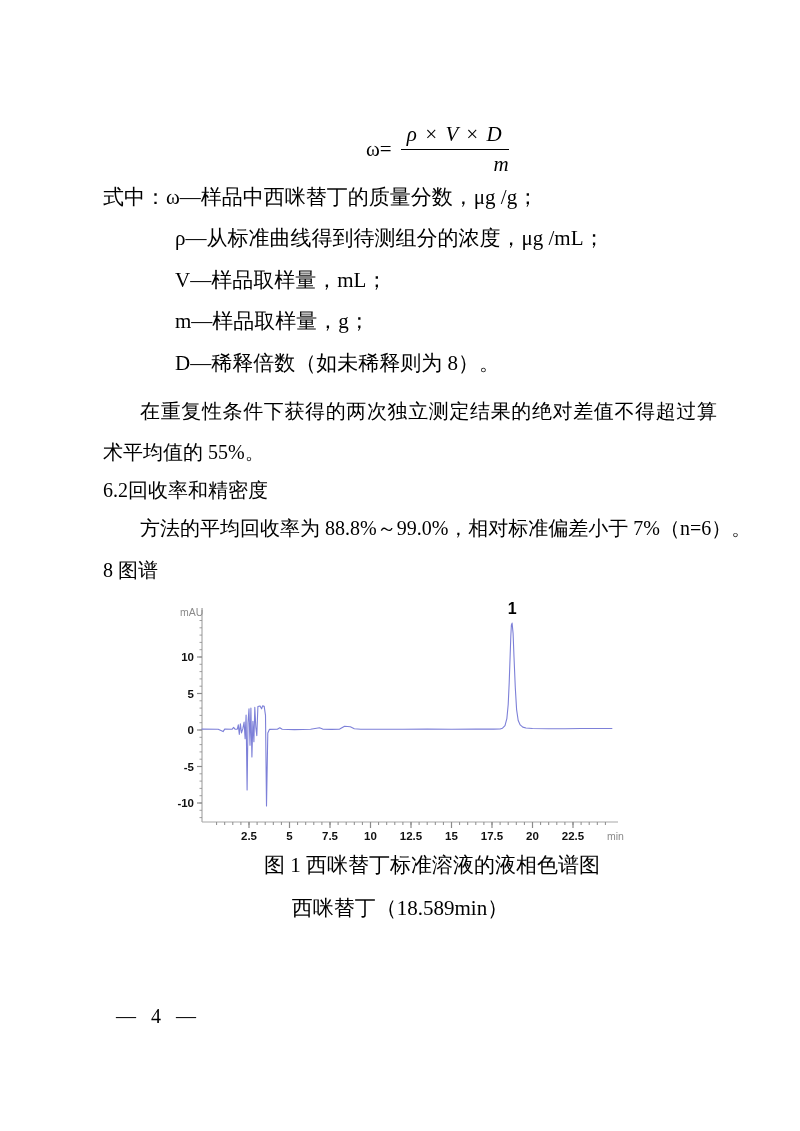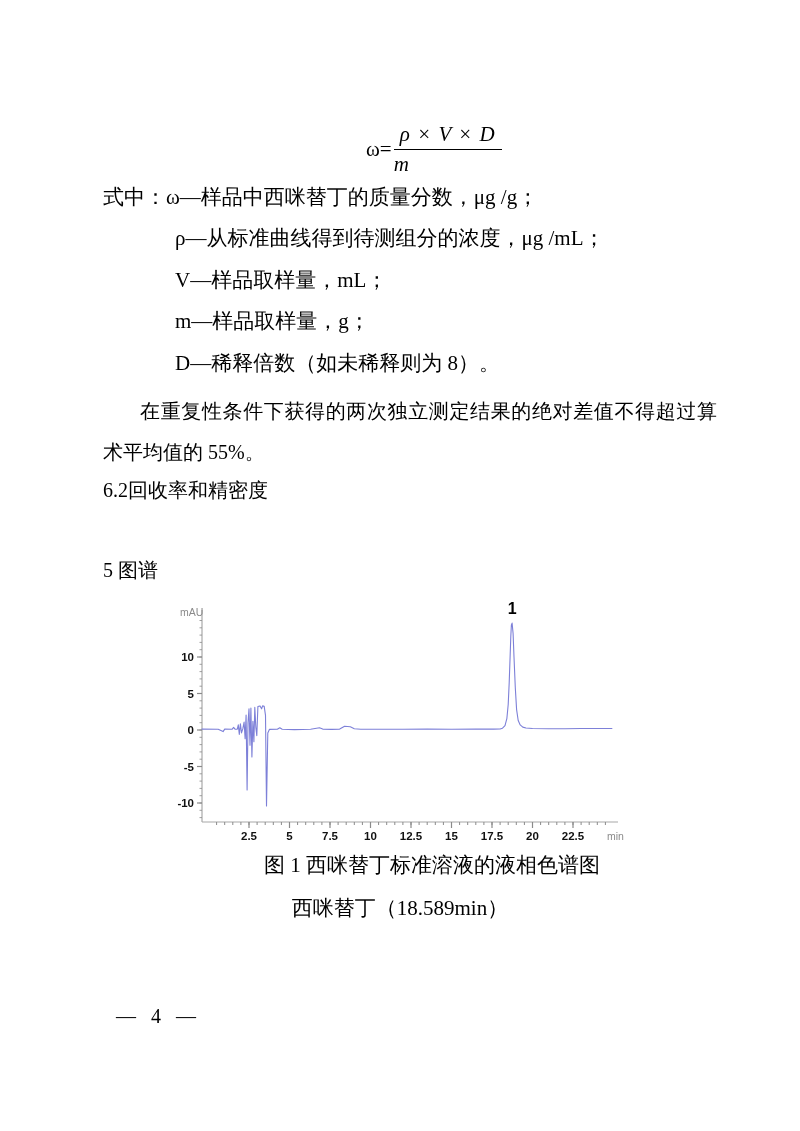--- a/index.html
+++ b/index.html
@@ -11,21 +11,21 @@
     color:#000;
     overflow:hidden;
   }
   
   .formula{
     position:absolute;left:366px;top:122px;
     display:flex;align-items:center;
     font-size:21px;
   }
   .formula .lhs{font-style:normal;}
-  .frac{display:inline-block;text-align:left;margin-left:2px;}
+  .frac{display:inline-block;text-align:right;margin-left:9px;}
   .frac .num{display:block;padding:0 6px 2px 6px;font-style:italic;letter-spacing:1px;}
   .frac .den{display:block;border-top:1.6px solid #000;padding-top:2px;font-style:italic;}
   
   .defs{position:absolute;left:103px;top:183px;font-size:21px;}
   .def-line{height:41.4px;line-height:28px;white-space:nowrap;}
   .def-line.indent{padding-left:72px;}
   
   .para-repeat{
     position:absolute;left:103px;top:391px;width:614px;
     font-size:20px;line-height:41.4px;text-indent:37px;text-align:justify;
@@ -60,22 +60,23 @@
     <div class="def-line indent">ρ—从标准曲线得到待测组分的浓度，μg /mL；</div>
     <div class="def-line indent">V—样品取样量，mL；</div>
     <div class="def-line indent">m—样品取样量，g；</div>
     <div class="def-line indent">D—稀释倍数（如未稀释则为 8）。</div>
   </div>
 
   <div class="para-repeat">在重复性条件下获得的两次独立测定结果的绝对差值不得超过算术平均值的 55%。</div>
 
   <div class="h62">6.2回收率和精密度</div>
 
+  <div class="para-recovery">方法的平均回收率为 88.8%～99.0%，相对标准偏差小于 7%（n=6）。</div>
 
-  <div class="h7">5 图谱</div>
+  <div class="h7">8 图谱</div>
 
   <div class="chart-wrap">
     <svg id="chrom-svg" width="460" height="254" viewBox="0 0 460 254" xmlns="http://www.w3.org/2000/svg">
         <line x1="32" y1="18" x2="32" y2="230" stroke="#a8a8a8" stroke-width="1.2"></line>
         <line x1="32" y1="230" x2="448" y2="230" stroke="#a8a8a8" stroke-width="1.2"></line>
         <line x1="46.6" y1="230" x2="46.6" y2="233" stroke="#8a8a8a" stroke-width="1"></line>
         <line x1="54.7" y1="230" x2="54.7" y2="233" stroke="#8a8a8a" stroke-width="1"></line>
         <line x1="62.8" y1="230" x2="62.8" y2="233" stroke="#8a8a8a" stroke-width="1"></line>
         <line x1="70.9" y1="230" x2="70.9" y2="233" stroke="#8a8a8a" stroke-width="1"></line>
         <line x1="79" y1="230" x2="79" y2="233" stroke="#8a8a8a" stroke-width="1"></line>

